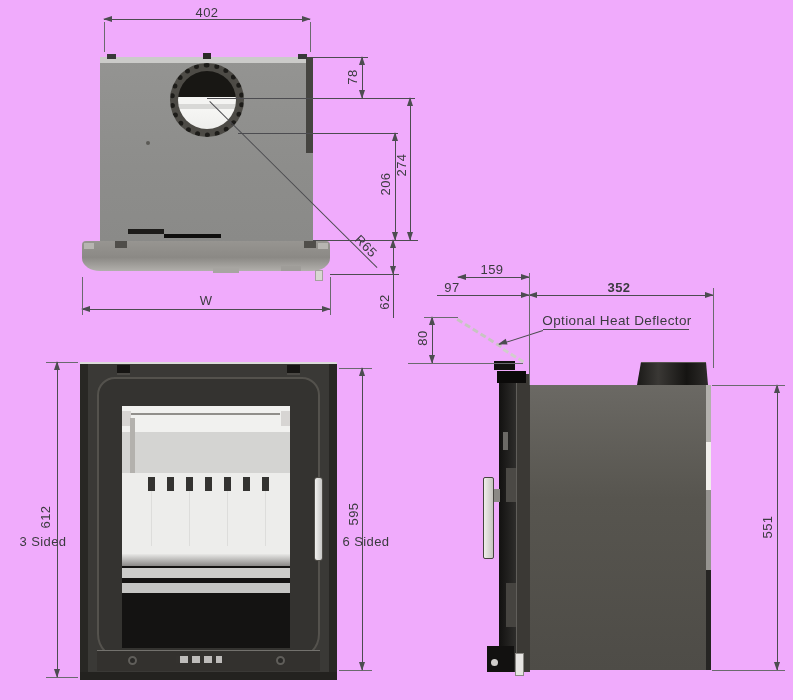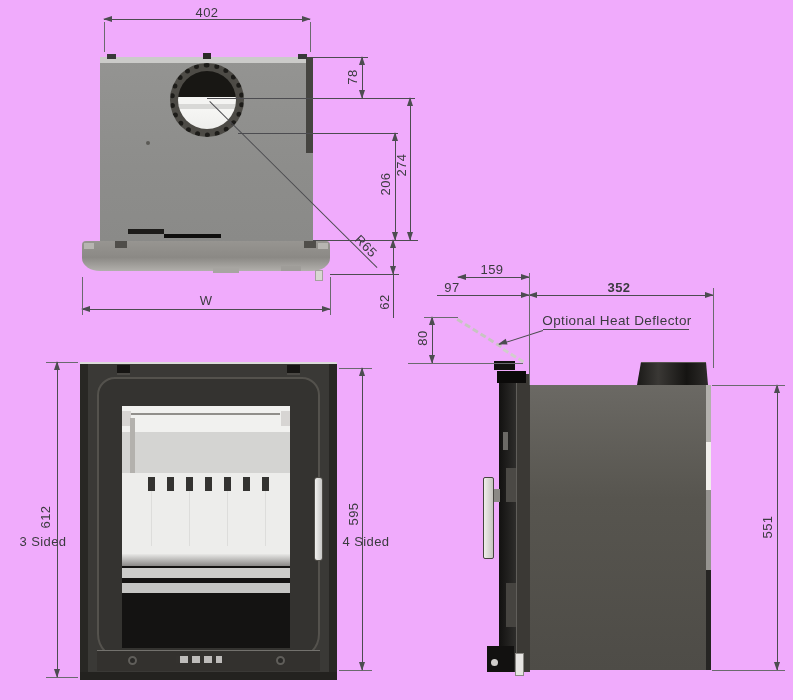--- a/index.html
+++ b/index.html
@@ -168,21 +168,21 @@
     <div class="lbl rot" style="left:45px;top:517px;">612</div>
     <div class="lbl" style="left:43px;top:541px;">3 Sided</div>
 
     <div class="dl thin" style="left:339px;top:368px;width:33px;"></div>
     <div class="dl thin" style="left:339px;top:670px;width:33px;"></div>
     <div class="dv" style="left:362px;top:368px;height:302px;">
       <i class="ar t"></i>
         <i class="ar b"></i>
     </div>
     <div class="lbl rot" style="left:353px;top:514px;">595</div>
-    <div class="lbl" style="left:366px;top:541px;">4 Sided</div>
+    <div class="lbl" style="left:366px;top:541px;">6 Sided</div>
   </div>
 
   <div>
     <div class="shape" style="left:530px;top:385px;width:180px;height:285px;
                 background:linear-gradient(180deg,#6b6964 0%,#57554f 40%,#4e4c47 100%);"></div>
     <div class="shape" style="left:706px;top:385px;width:5px;height:285px;
                 background:linear-gradient(180deg,#b3b1ad 0%,#b3b1ad 20%,#f1efeb 20%,#f1efeb 37%,#969490 37%,#969490 65%,#262523 65%,#262523 100%);"></div>
     <div class="shape" style="left:637px;top:362px;width:71px;height:23px;
                 background:linear-gradient(90deg,#1b1a18,#3a3835 30%,#151412 70%,#2e2c2a);
                 border-top:1px solid #56544f;box-sizing:border-box;

